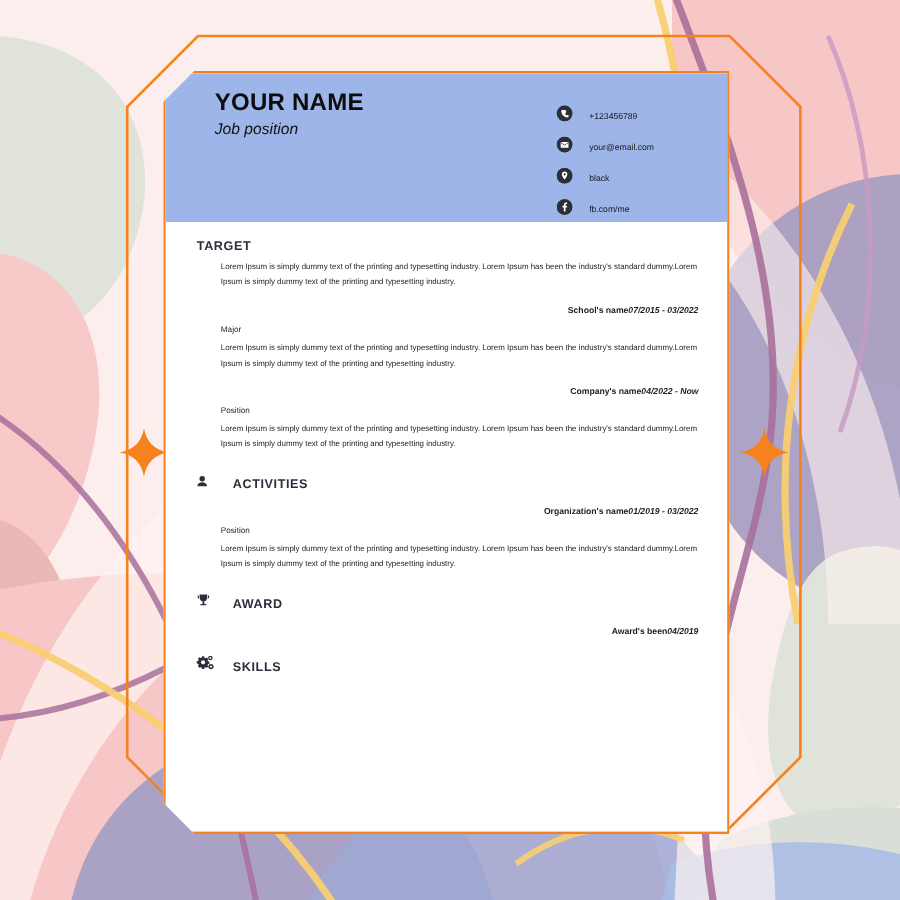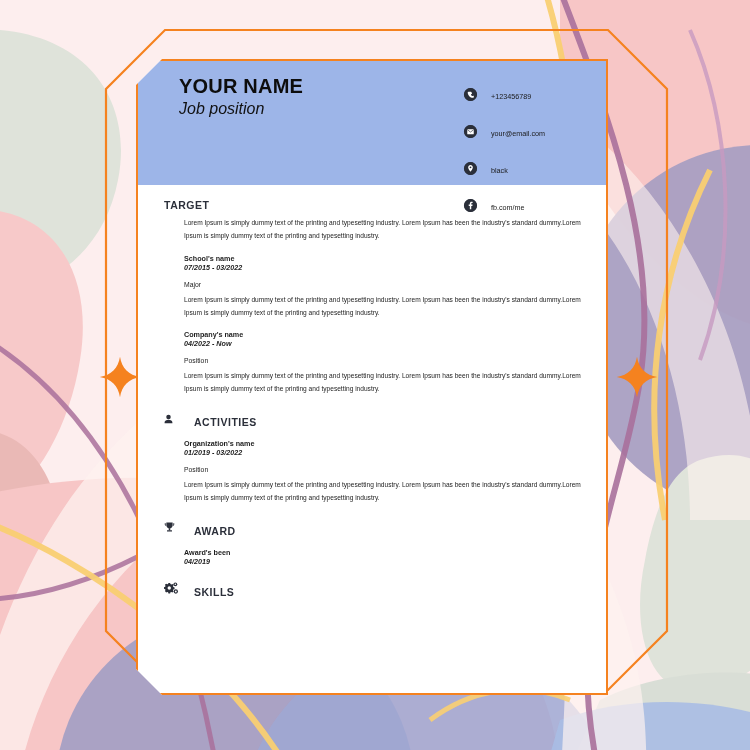--- a/index.html
+++ b/index.html
@@ -51,38 +51,38 @@
   .name-block { position: absolute; left: 41px; top: 14px; }
   .your-name {
     font-size: 20px;
     font-weight: bold;
     color: #0d0d0d;
     letter-spacing: 0.2px;
     line-height: 1.1;
     margin: 0;
   }
   .job-position {
-    font-size: 16px;
+    font-size: 13px;
     font-style: italic;
     color: #111;
     margin: 3px 0 0 0;
   }
 
   .contact-list {
     position: absolute;
     left: 326px;
     top: 18px;
   }
   .contact-row {
     display: flex;
     align-items: flex-end;
     height: 22px;
     margin-bottom: 0px;
   }
-  .contact-row + .contact-row { margin-top: 15px; }
+  .contact-row + .contact-row { margin-top: 4px; }
   .contact-icon {
     width: 13px;
     height: 13px;
     border-radius: 50%;
     background: #2b2f3a;
     display: inline-flex;
     align-items: center;
     justify-content: center;
     flex: 0 0 auto;
     color: #fff;
@@ -128,25 +128,24 @@
   .para {
     font-size: 6.6px;
     line-height: 1.95;
     color: #1d1d1d;
     margin: 6px 0 0 22px;
     max-width: 424px;
   }
 
   .entry-row {
     display: flex;
-    justify-content: space-between;
+    justify-content: flex-end;
     align-items: baseline;
     margin: 11px 0 0 22px;
     max-width: 424px;
-    flex-direction: column;
   }
   .entry-name {
     font-size: 7.2px;
     font-weight: bold;
     color: #1d1d1d;
   }
   .entry-date {
     font-size: 7.2px;
     font-style: italic;
     font-weight: bold;

